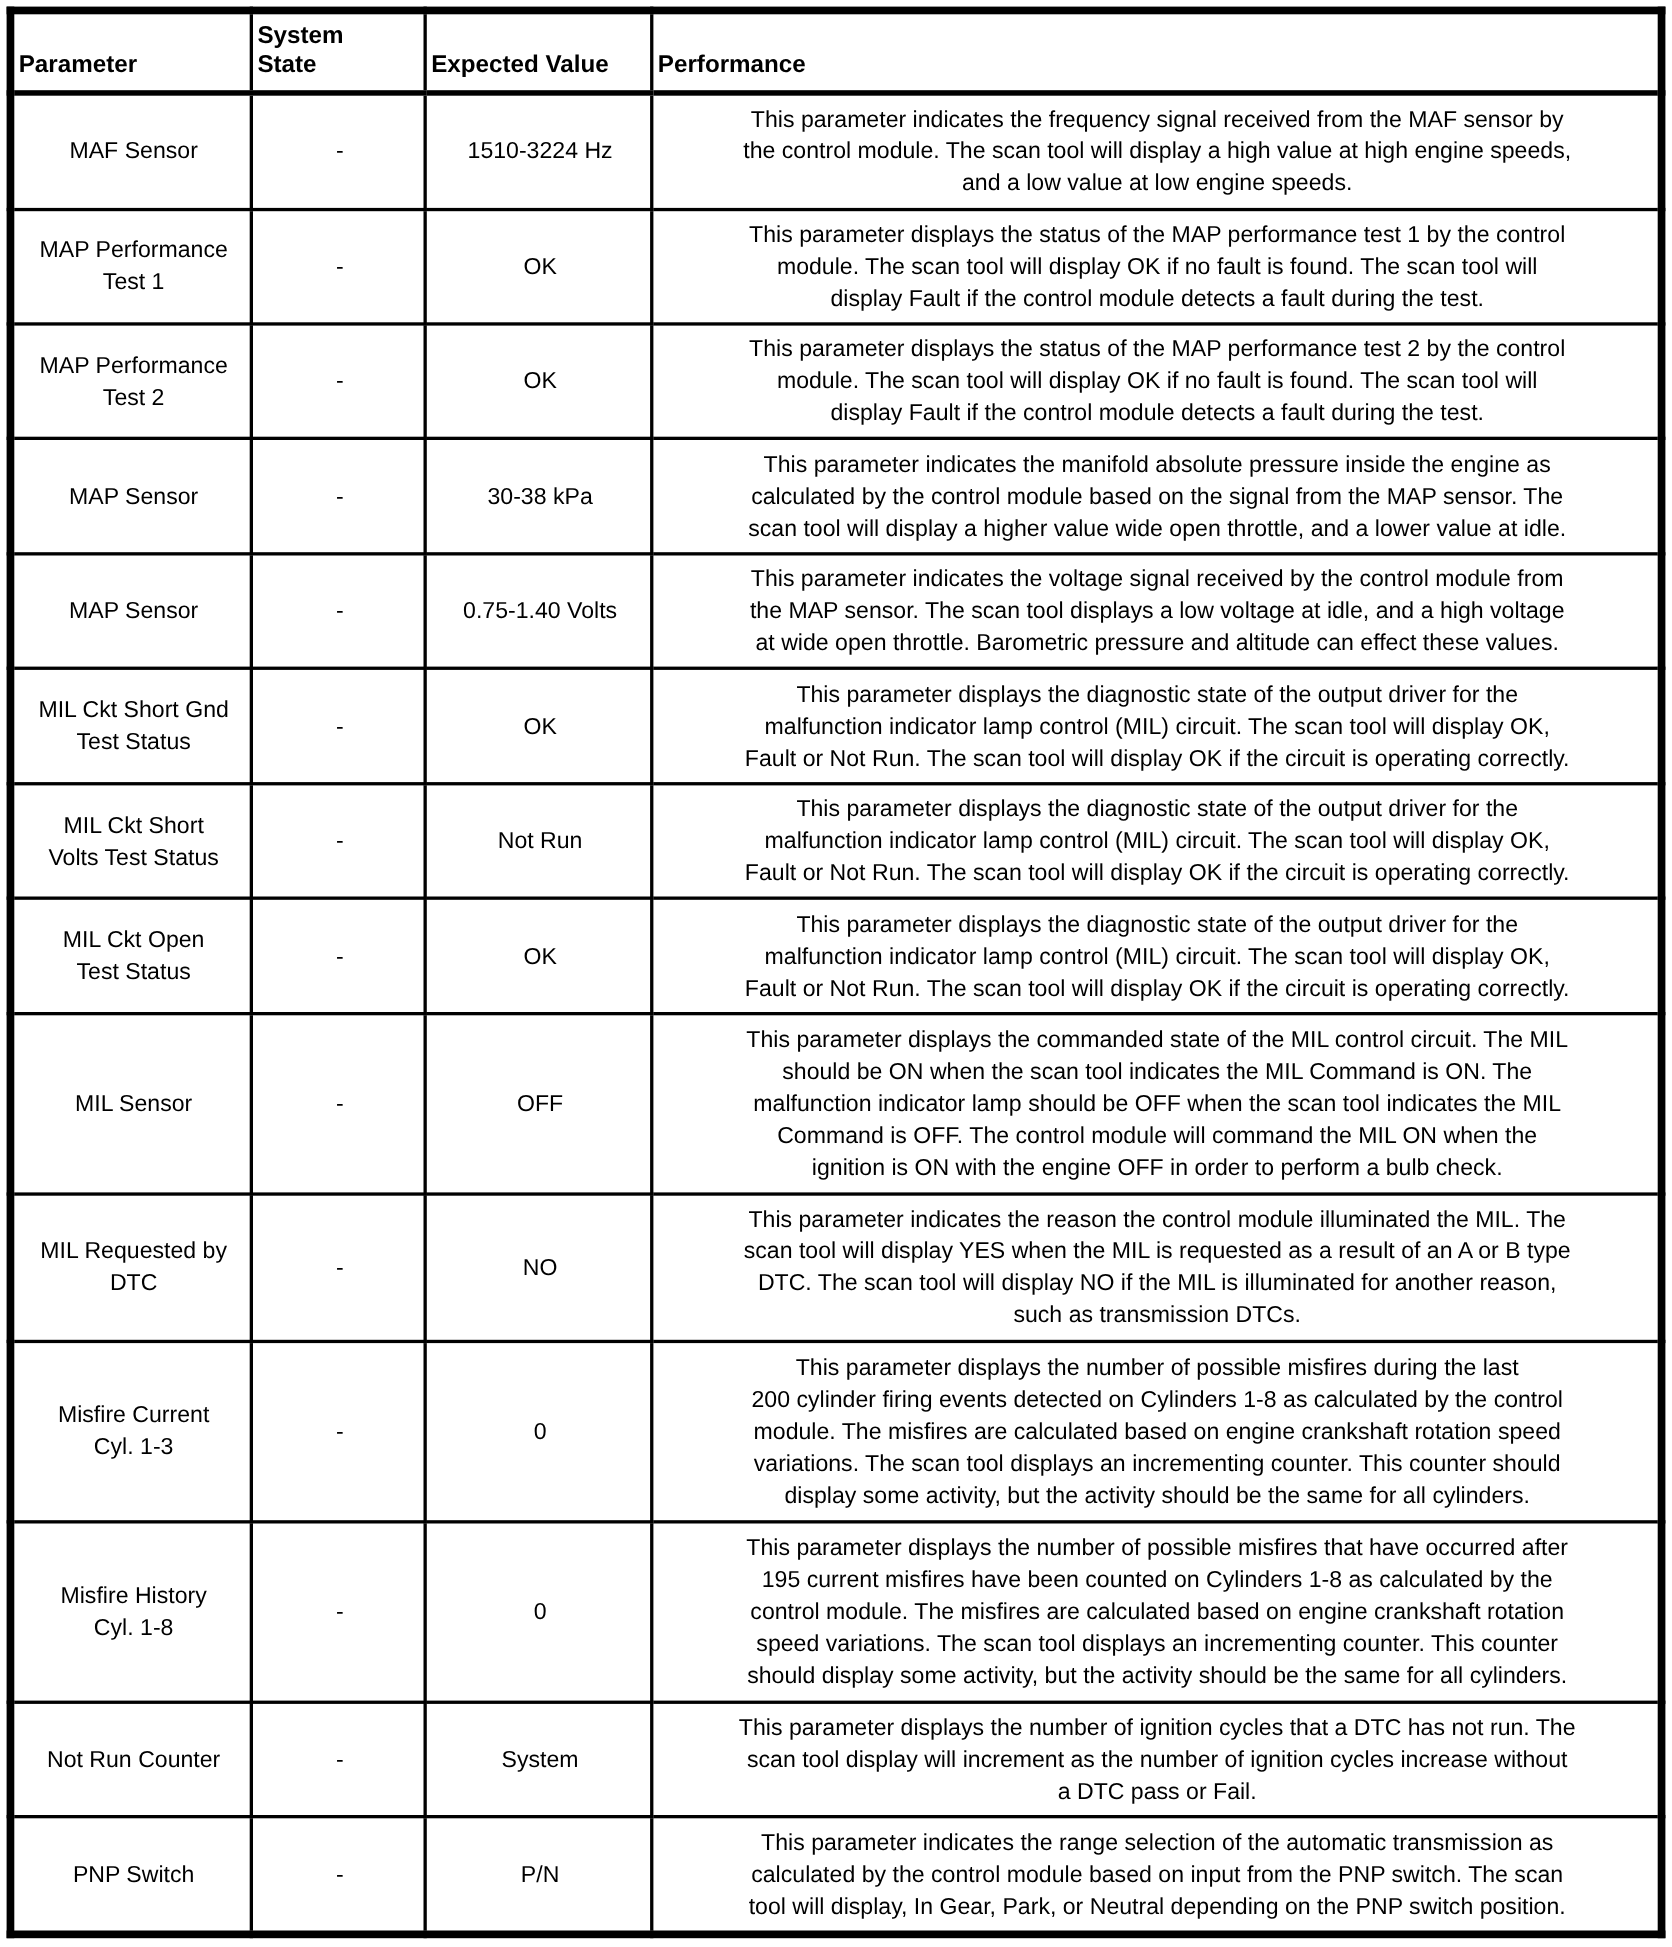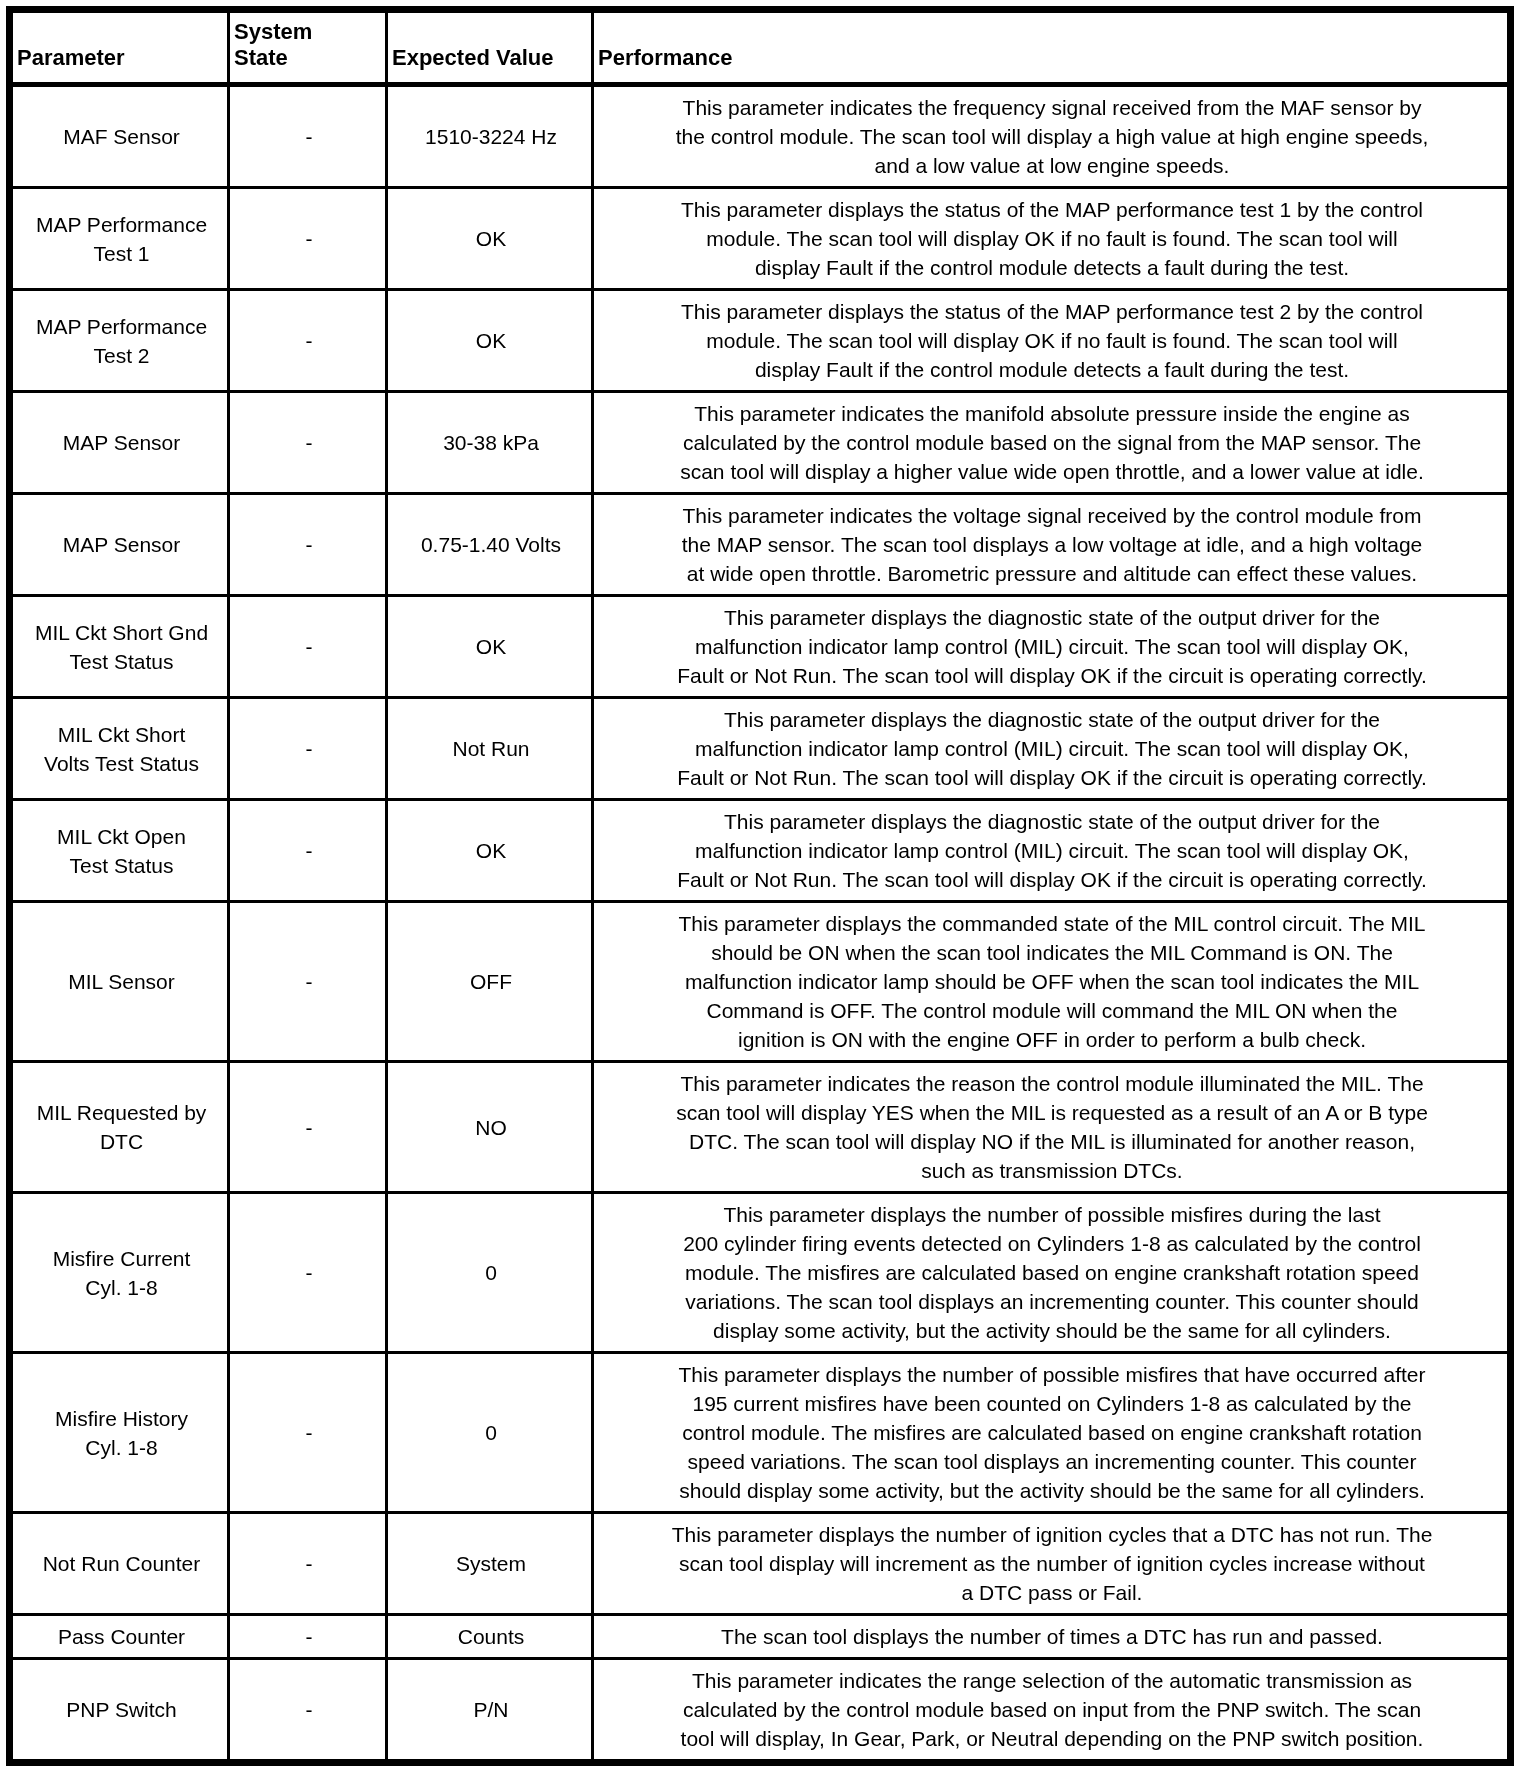--- a/index.html
+++ b/index.html
@@ -161,21 +161,21 @@
 DTC</td>
     <td class="cell-state">-</td>
     <td class="cell-expected">NO</td>
     <td class="cell-desc">This parameter indicates the reason the control module illuminated the MIL. The
 scan tool will display YES when the MIL is requested as a result of an A or B type
 DTC. The scan tool will display NO if the MIL is illuminated for another reason,
 such as transmission DTCs.</td>
   </tr>
         <tr>
     <td class="cell-parameter">Misfire Current
-Cyl. 1-8</td>
+Cyl. 1-3</td>
     <td class="cell-state">-</td>
     <td class="cell-expected">0</td>
     <td class="cell-desc">This parameter displays the number of possible misfires during the last
 200 cylinder firing events detected on Cylinders 1-8 as calculated by the control
 module. The misfires are calculated based on engine crankshaft rotation speed
 variations. The scan tool displays an incrementing counter. This counter should
 display some activity, but the activity should be the same for all cylinders.</td>
   </tr>
         <tr>
     <td class="cell-parameter">Misfire History
@@ -190,26 +190,20 @@
   </tr>
         <tr>
     <td class="cell-parameter">Not Run Counter</td>
     <td class="cell-state">-</td>
     <td class="cell-expected">System</td>
     <td class="cell-desc">This parameter displays the number of ignition cycles that a DTC has not run. The
 scan tool display will increment as the number of ignition cycles increase without
 a DTC pass or Fail.</td>
   </tr>
         <tr>
-    <td class="cell-parameter">Pass Counter</td>
-    <td class="cell-state">-</td>
-    <td class="cell-expected">Counts</td>
-    <td class="cell-desc">The scan tool displays the number of times a DTC has run and passed.</td>
-  </tr>
-        <tr>
     <td class="cell-parameter">PNP Switch</td>
     <td class="cell-state">-</td>
     <td class="cell-expected">P/N</td>
     <td class="cell-desc">This parameter indicates the range selection of the automatic transmission as
 calculated by the control module based on input from the PNP switch. The scan
 tool will display, In Gear, Park, or Neutral depending on the PNP switch position.</td>
   </tr>
       </tbody>
   </table>
 </div>

